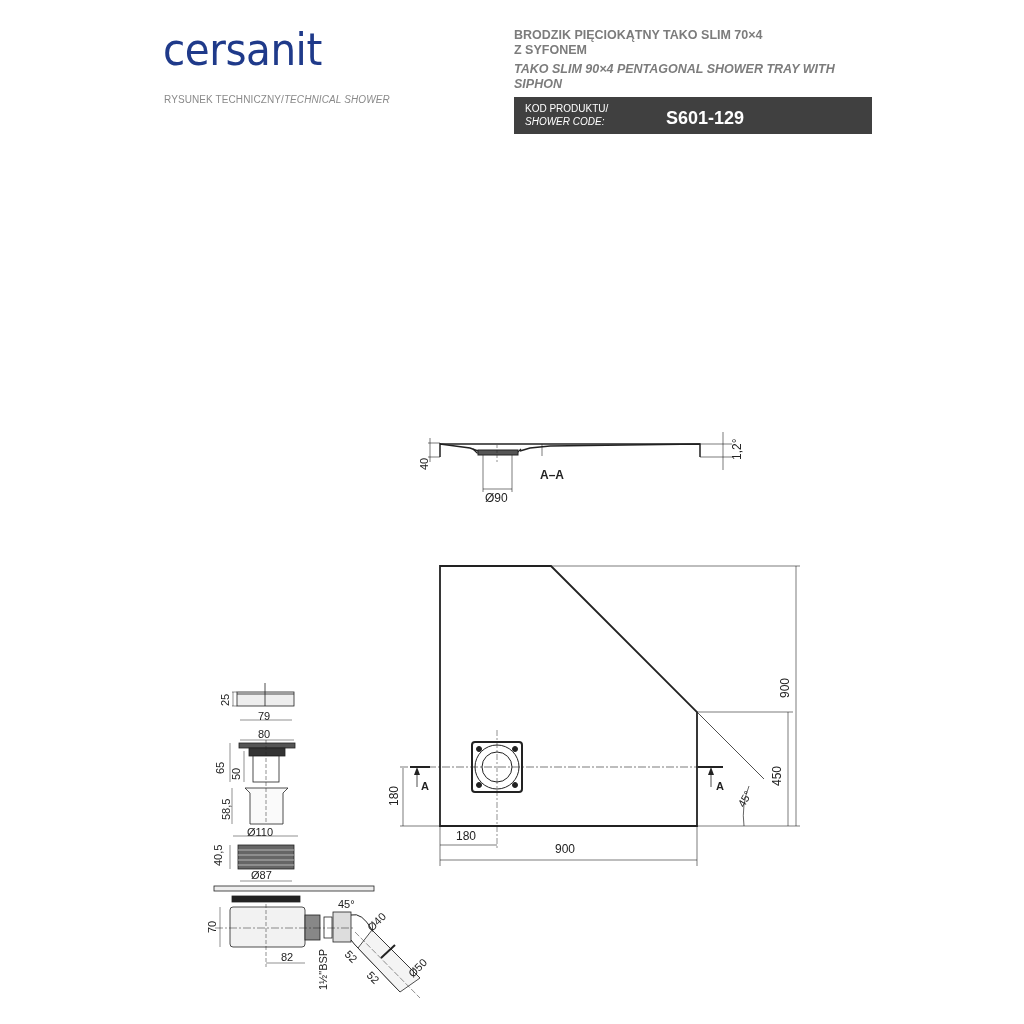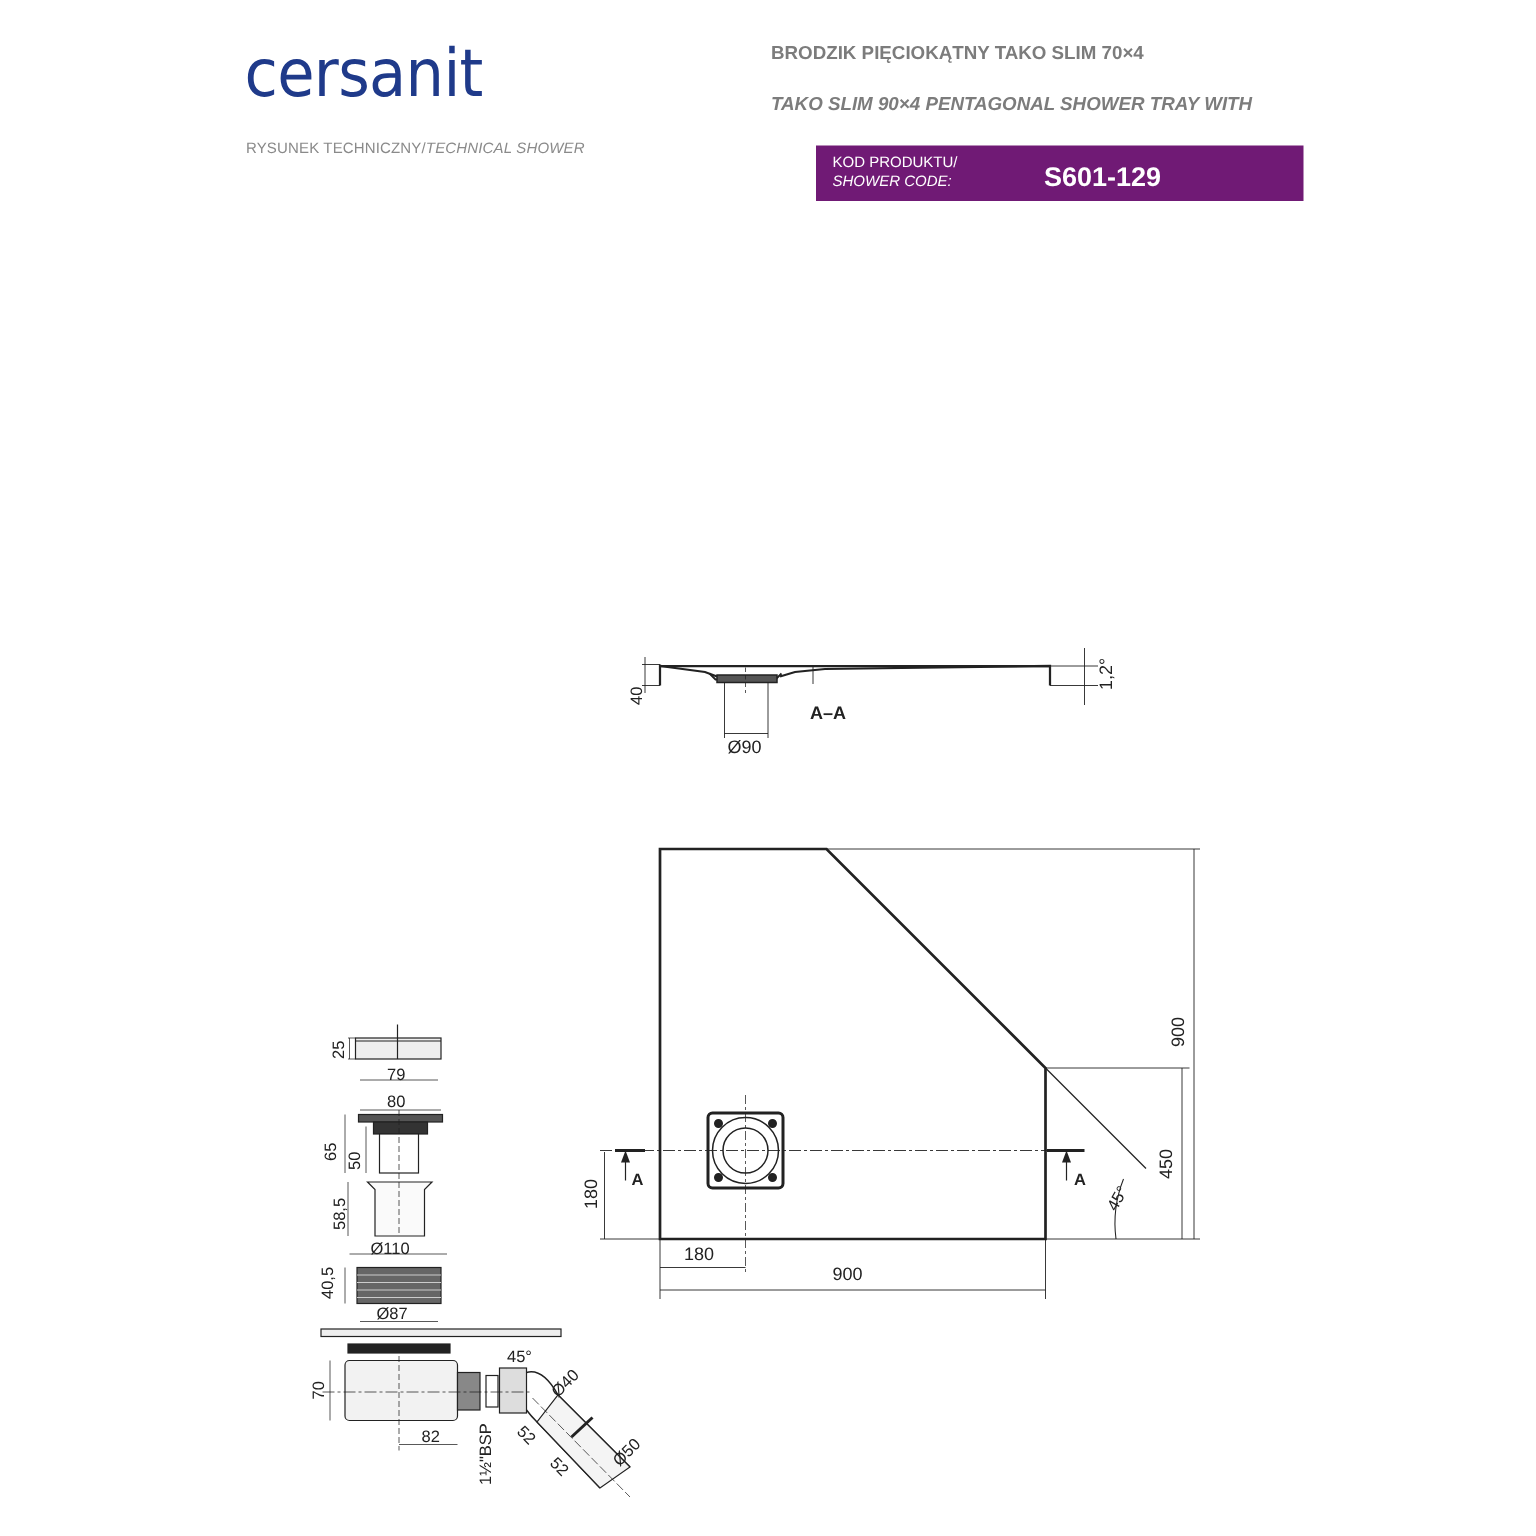--- a/index.html
+++ b/index.html
@@ -2,38 +2,40 @@
 <html><head>
   <meta charset="utf-8">
   <style>
     html, body { margin: 0; padding: 0; background: #ffffff; }
     body { width: 1024px; height: 1024px; position: relative; overflow: hidden; font-family: "Liberation Sans", sans-serif; color: #2b2b2b; }
     .logo { position: absolute; left: 163px; top: 24px; font-family: "DejaVu Sans", sans-serif; font-size: 44px; font-weight: 400; color: #1f3a8a; letter-spacing: -0.5px; transform: scaleX(0.92); transform-origin: left top; }
     .subtitle { position: absolute; left: 164px; top: 94px; font-size: 10px; color: #8a8a8a; letter-spacing: 0.1px; }
     .subtitle i { font-style: italic; }
     .title-pl { position: absolute; left: 514px; top: 28px; font-size: 12.5px; font-weight: 700; color: #7c7c7c; line-height: 15px; width: 360px; }
     .title-en { position: absolute; left: 514px; top: 62px; font-size: 12.5px; font-weight: 700; font-style: italic; color: #7c7c7c; line-height: 15px; width: 360px; }
-    .code-bar { position: absolute; left: 544px; top: 97px; width: 325px; height: 37px; background: #701a75; color: #fff; }
+    .code-bar { position: absolute; left: 514px; top: 97px; width: 358px; height: 37px; background: #404040; color: #fff; }
     .code-label { position: absolute; left: 11px; top: 5px; font-size: 10px; line-height: 13px; }
     .code-label .en { font-style: italic; }
     .code-value { position: absolute; left: 152px; top: 11px; font-size: 18px; font-weight: 700; }
     svg.drawing { position: absolute; left: 0; top: 0; }
     svg text { font-family: "Liberation Sans", sans-serif; fill: #222; }
   </style>
 </head>
 <body>
 
 <div class="logo">cersanit</div>
 <div class="subtitle"><span>RYSUNEK TECHNICZNY/</span><i>TECHNICAL SHOWER</i></div>
 
 <div class="title-pl">
   <div>BRODZIK PIĘCIOKĄTNY TAKO SLIM 70×4</div>
+  <div>Z SYFONEM</div>
 </div>
 <div class="title-en">
   <div>TAKO SLIM 90×4 PENTAGONAL SHOWER TRAY WITH</div>
+  <div>SIPHON</div>
 </div>
 
 <div class="code-bar">
   <div class="code-label">
     <div>KOD PRODUKTU/</div>
     <div class="en">SHOWER CODE:</div>
   </div>
   <div class="code-value">S601-129</div>
 </div>
 

